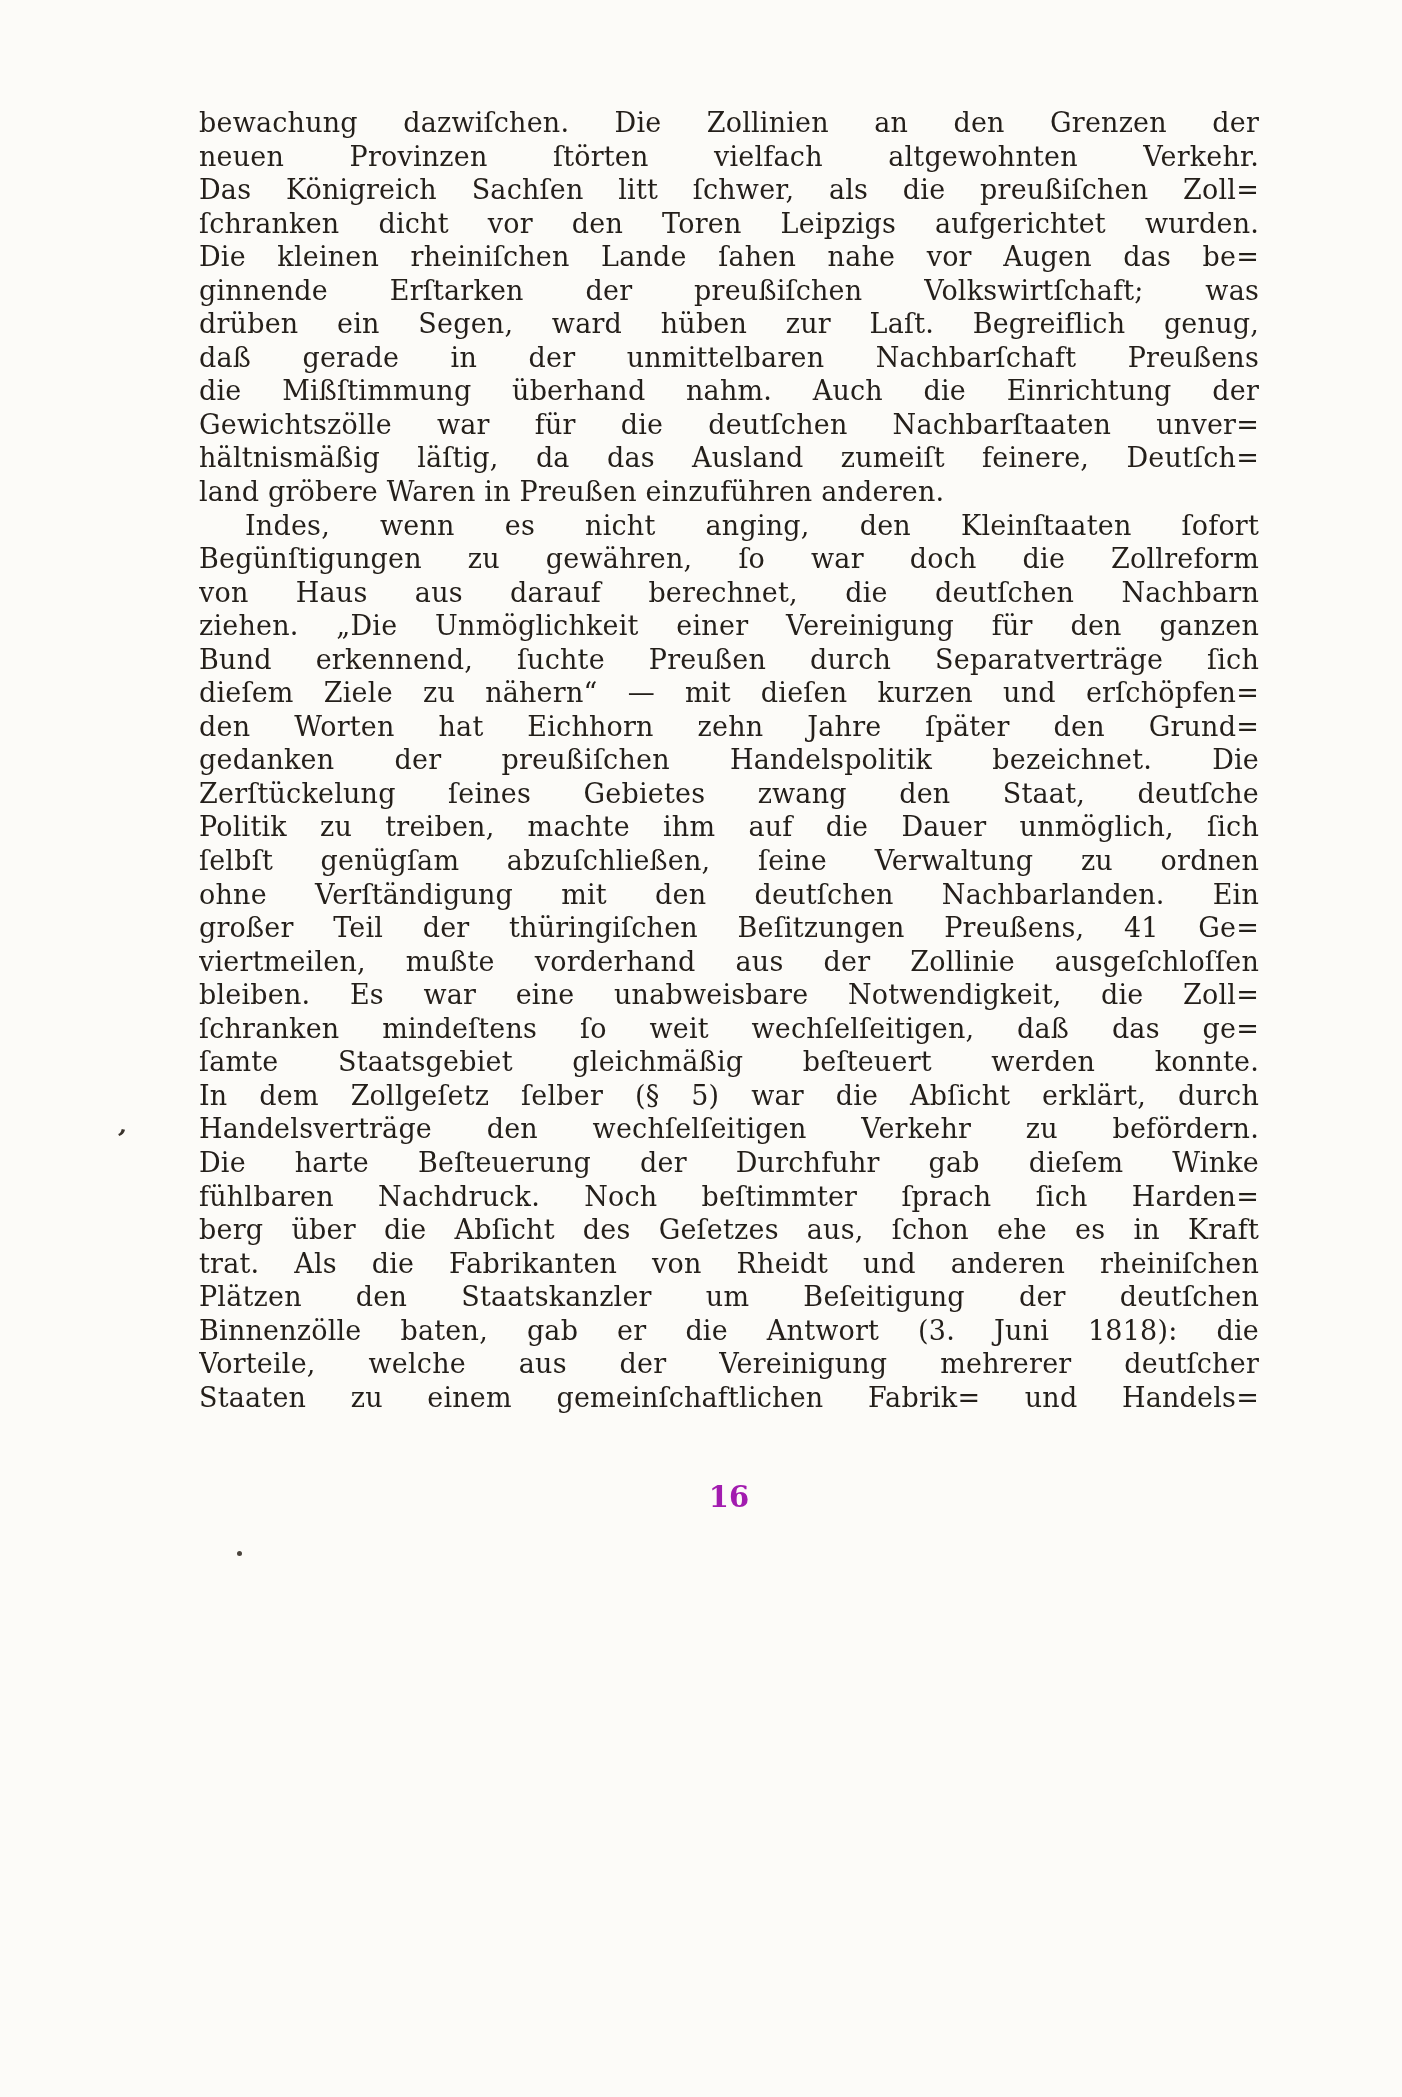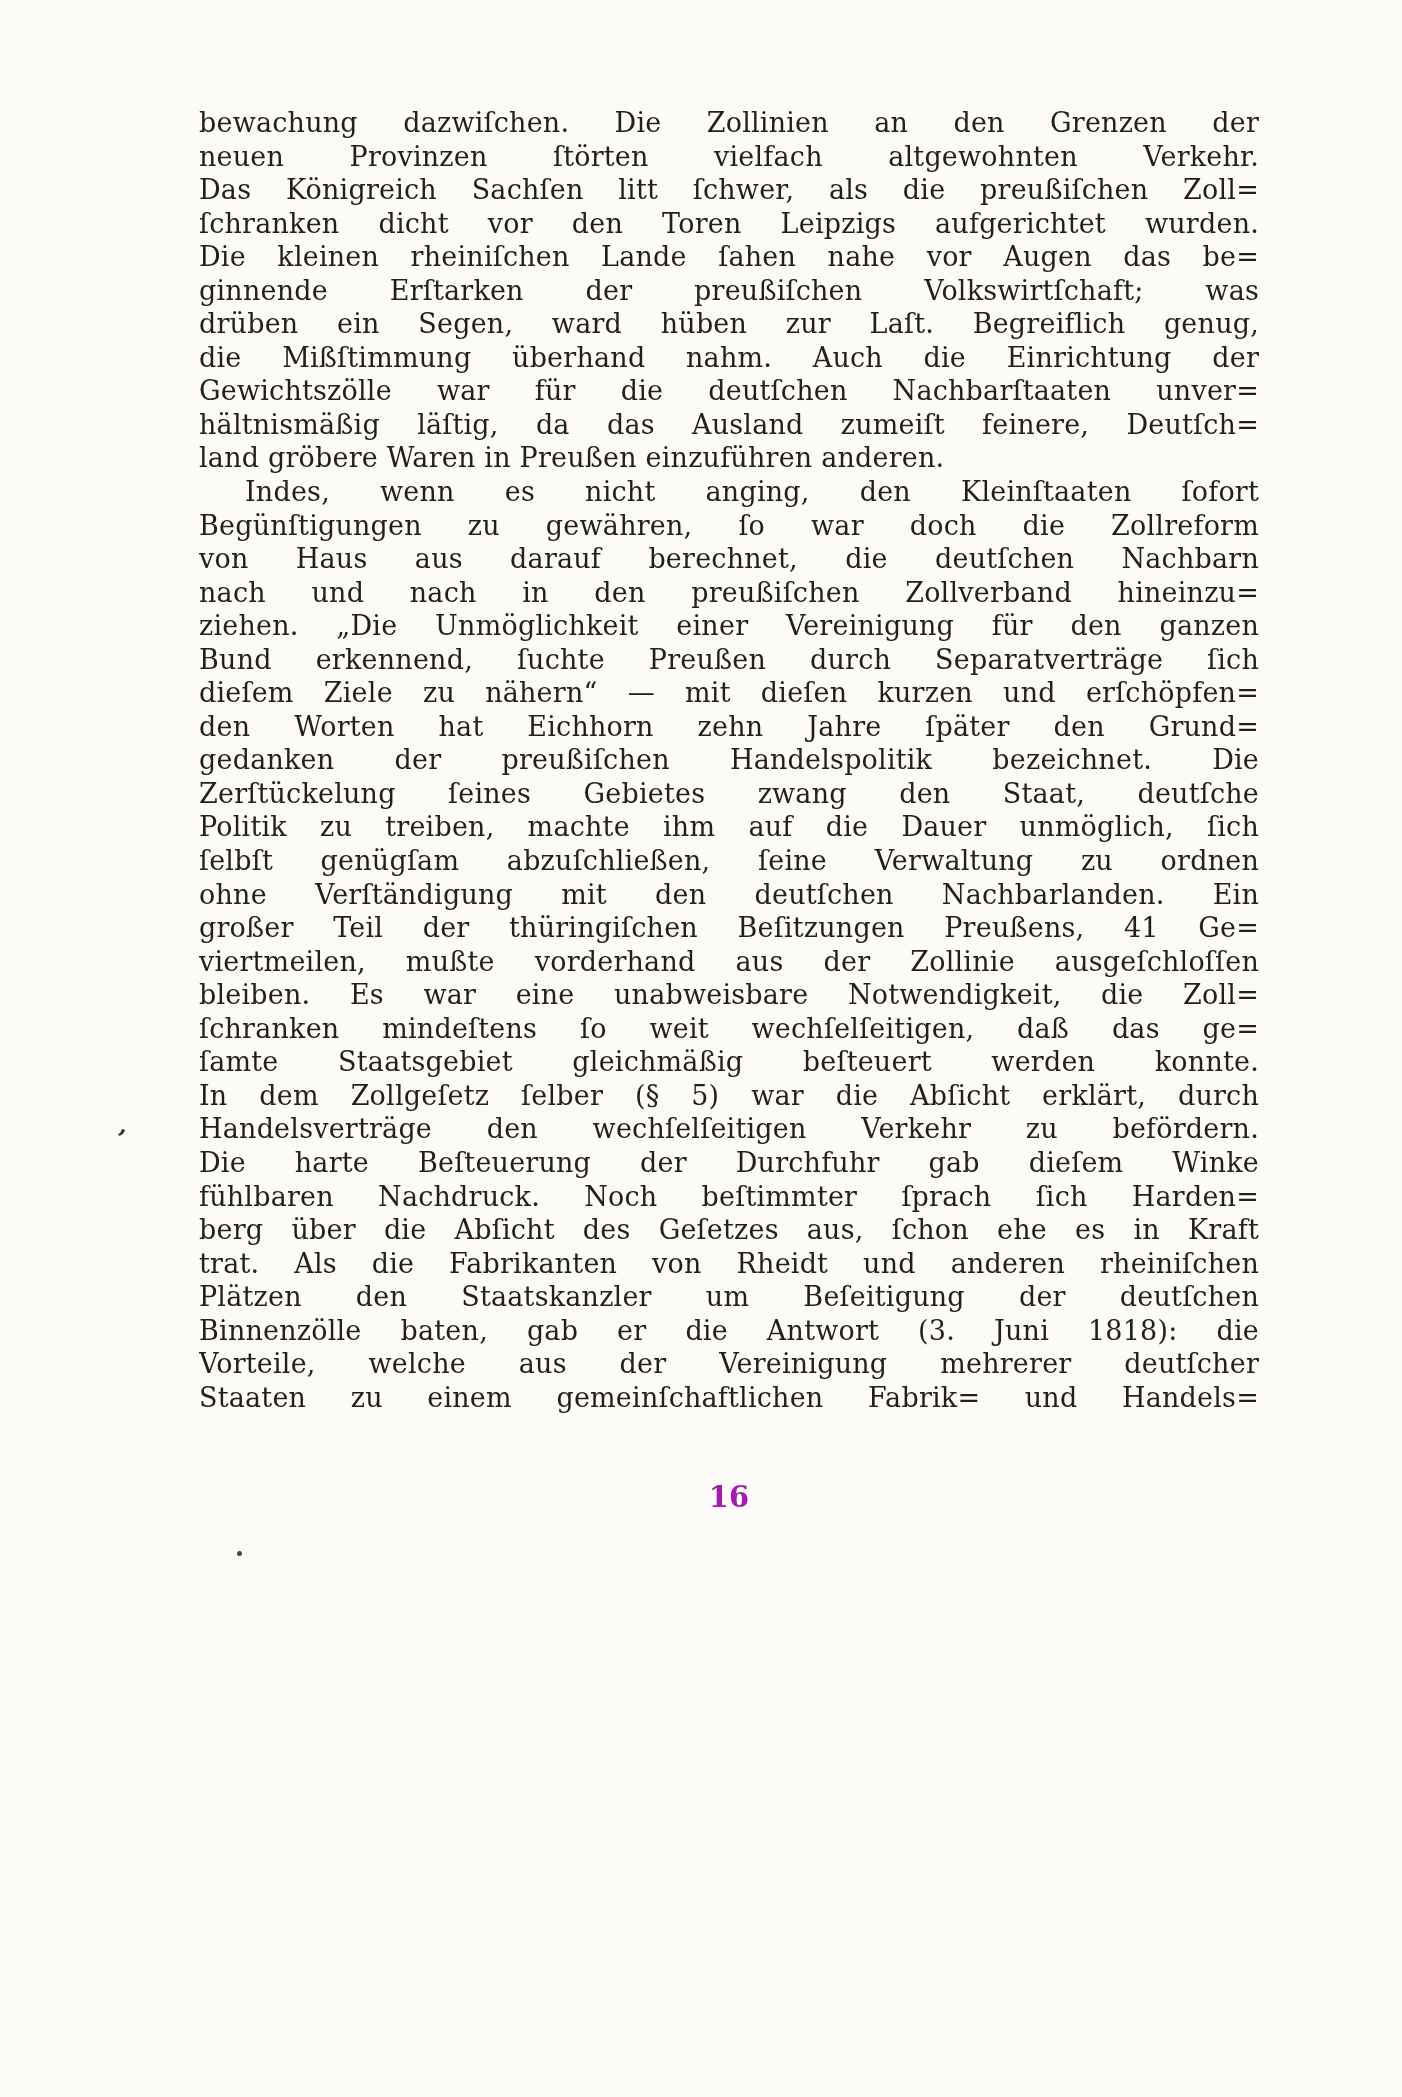--- a/index.html
+++ b/index.html
@@ -75,28 +75,28 @@
 <div class="book-page">
   <span class="margin-mark">’</span>
   <div class="text-block">
       <div class="line">bewachung dazwiſchen.  Die Zollinien an den Grenzen der</div>
       <div class="line">neuen Provinzen ſtörten vielfach altgewohnten Verkehr.</div>
       <div class="line">Das Königreich Sachſen litt ſchwer, als die preußiſchen Zoll=</div>
       <div class="line">ſchranken dicht vor den Toren Leipzigs aufgerichtet wurden.</div>
       <div class="line">Die kleinen rheiniſchen Lande ſahen nahe vor Augen das be=</div>
       <div class="line">ginnende Erſtarken der preußiſchen Volkswirtſchaft; was</div>
       <div class="line">drüben ein Segen, ward hüben zur Laſt.  Begreiflich genug,</div>
+      <div class="line">daß gerade in der unmittelbaren Nachbarſchaft Preußens</div>
       <div class="line">die Mißſtimmung überhand nahm.  Auch die Einrichtung der</div>
       <div class="line">Gewichtszölle war für die deutſchen Nachbarſtaaten unver=</div>
       <div class="line">hältnismäßig läſtig, da das Ausland zumeiſt feinere, Deutſch=</div>
       <div class="line par-end">land gröbere Waren in Preußen einzuführen anderen.</div>
       <div class="line indent">Indes, wenn es nicht anging, den Kleinſtaaten ſofort</div>
       <div class="line">Begünſtigungen zu gewähren, ſo war doch die Zollreform</div>
       <div class="line">von Haus aus darauf berechnet, die deutſchen Nachbarn</div>
-      <div class="line">nach und nach in den preußiſchen Zollverband hineinzu=</div>
       <div class="line">ziehen.  „Die Unmöglichkeit einer Vereinigung für den ganzen</div>
       <div class="line">Bund erkennend, ſuchte Preußen durch Separatverträge ſich</div>
       <div class="line">dieſem Ziele zu nähern“ — mit dieſen kurzen und erſchöpfen=</div>
       <div class="line">den Worten hat Eichhorn zehn Jahre ſpäter den Grund=</div>
       <div class="line">gedanken der preußiſchen Handelspolitik bezeichnet.  Die</div>
       <div class="line">Zerſtückelung ſeines Gebietes zwang den Staat, deutſche</div>
       <div class="line">Politik zu treiben, machte ihm auf die Dauer unmöglich, ſich</div>
       <div class="line">ſelbſt genügſam abzuſchließen, ſeine Verwaltung zu ordnen</div>
       <div class="line">ohne Verſtändigung mit den deutſchen Nachbarlanden.  Ein</div>
       <div class="line">großer Teil der thüringiſchen Beſitzungen Preußens, 41 Ge=</div>

